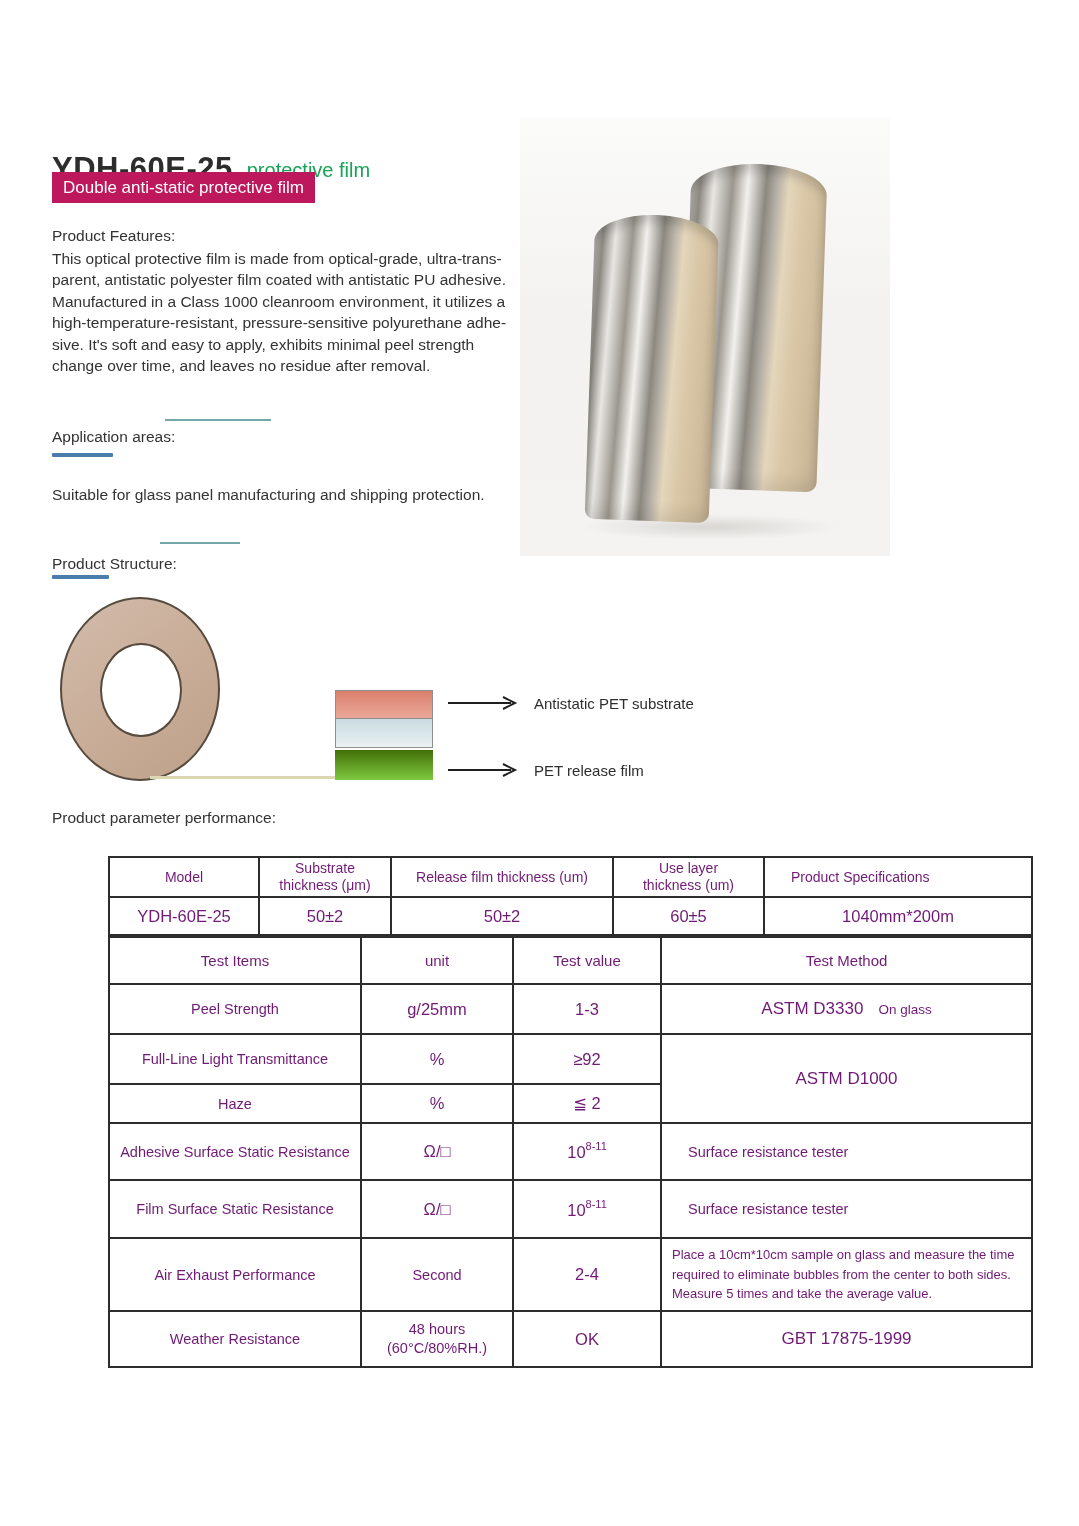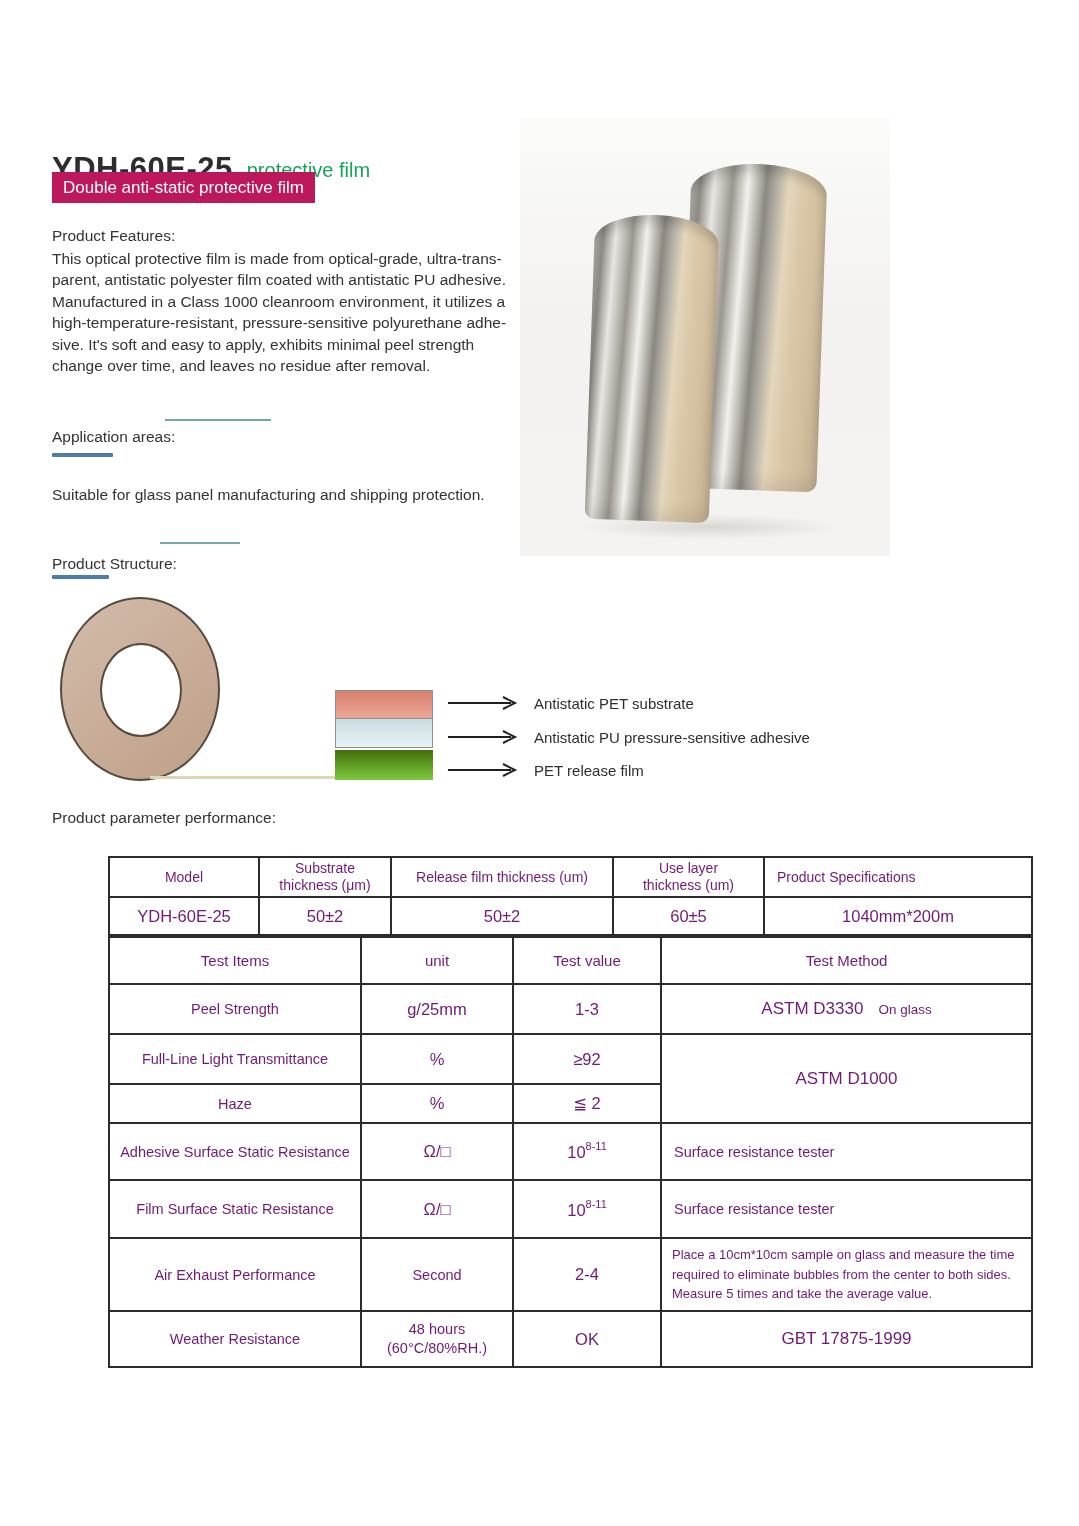--- a/index.html
+++ b/index.html
@@ -56,21 +56,21 @@
   .layer-row { position:absolute; left:447px; height:20px; display:flex; align-items:center; }
   .layer-row svg { display:block; }
   .layer-label { margin-left:13px; font-size:15px; color:#2e2e2e; white-space:nowrap; }
   .lr1 { top:103px; } .lr2 { top:137px; } .lr3 { top:170px; }
 
   
   .tables { position:absolute; left:108px; top:856px; width:924px; }
   table { border-collapse:collapse; table-layout:fixed; width:923px; color:#701a75; }
   td { border:2px solid #2c2c2c; text-align:center; vertical-align:middle;
        font-size:14.5px; padding:2px 6px; overflow:hidden; }
-  .t1 td.left, .t2 td.left { text-align:left; padding-left:12px; }
+  .t1 td.left, .t2 td.left { text-align:left; padding-left:26px; }
   .t1 .hdr td { font-size:14px; line-height:17px; white-space:pre-line; }
   .t1 .val td { font-size:16.5px; }
   .t2 .hdr td { font-size:15px; }
   .big { font-size:16.5px !important; }
   .method-main { font-size:17px; }
   .method-note { font-size:13.5px; margin-left:15px; }
   .method-small { font-size:13px !important; line-height:1.5; padding:2px 10px !important;margin-top:32px; }
   .pre { white-space:pre-line; line-height:1.3; }
   sup { font-size:11px; position:relative; top:-1px; }
 
@@ -117,27 +117,20 @@
     <div class="layer layer-red"></div>
     <div class="layer layer-blue"></div>
     <div class="layer layer-green"></div>
 
     <div class="layer-row lr1">
       <svg width="74" height="16" viewBox="0 0 74 16">
         <line x1="1" y1="8" x2="64" y2="8" stroke="#1f1f1f" stroke-width="2"></line>
         <polyline points="56,2 68,8 56,14" fill="none" stroke="#1f1f1f" stroke-width="2"></polyline>
       </svg>
       <span class="layer-label">Antistatic PET substrate</span>
-    </div>
-    <div class="layer-row lr2">
-      <svg width="74" height="16" viewBox="0 0 74 16">
-        <line x1="1" y1="8" x2="64" y2="8" stroke="#1f1f1f" stroke-width="2"></line>
-        <polyline points="56,2 68,8 56,14" fill="none" stroke="#1f1f1f" stroke-width="2"></polyline>
-      </svg>
-      <span class="layer-label">Antistatic PU pressure-sensitive adhesive</span>
     </div>
     <div class="layer-row lr3">
       <svg width="74" height="16" viewBox="0 0 74 16">
         <line x1="1" y1="8" x2="64" y2="8" stroke="#1f1f1f" stroke-width="2"></line>
         <polyline points="56,2 68,8 56,14" fill="none" stroke="#1f1f1f" stroke-width="2"></polyline>
       </svg>
       <span class="layer-label">PET release film</span>
     </div>
   </div>
 

